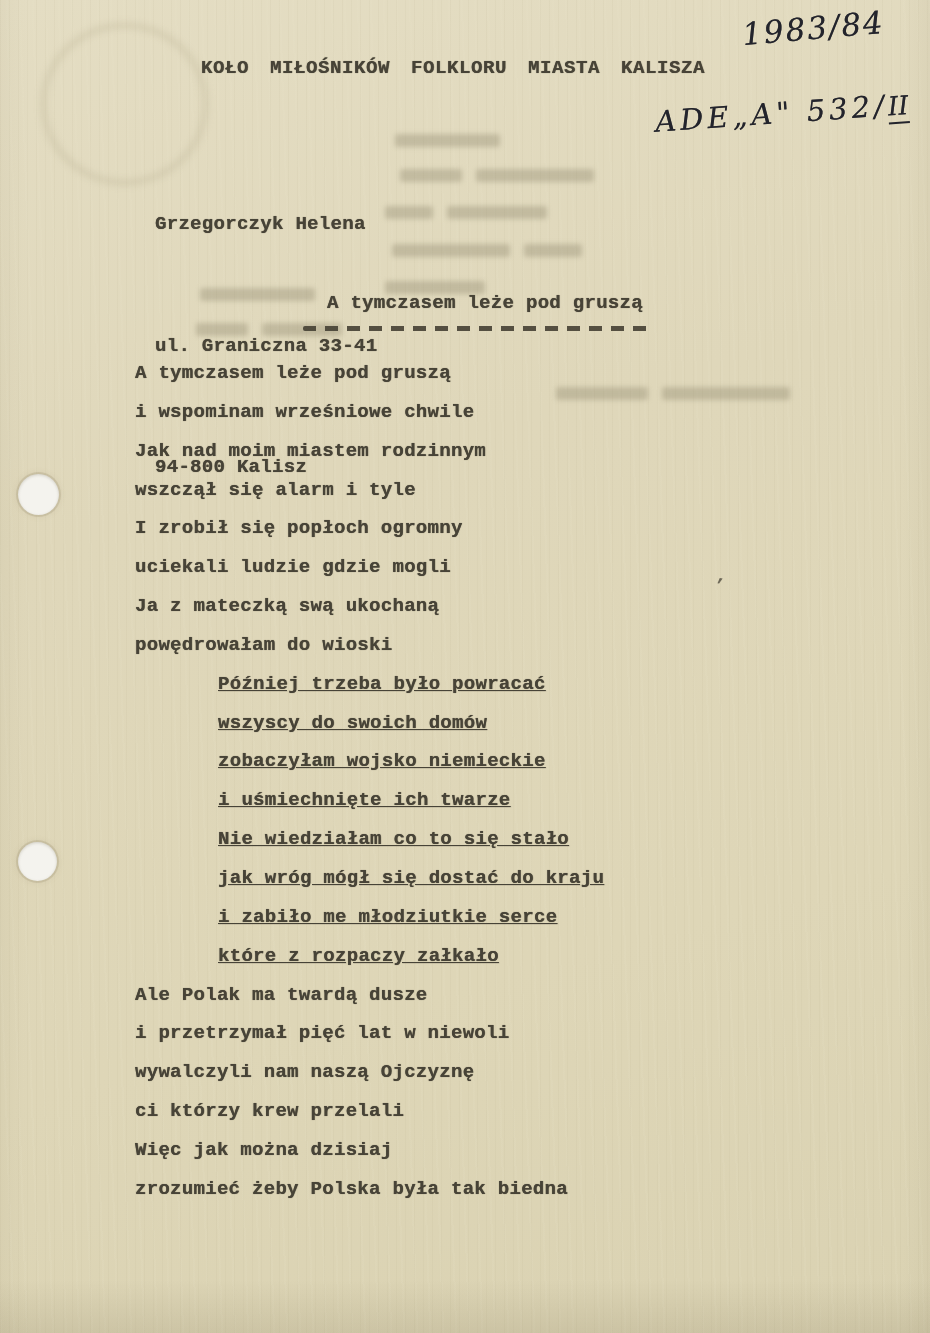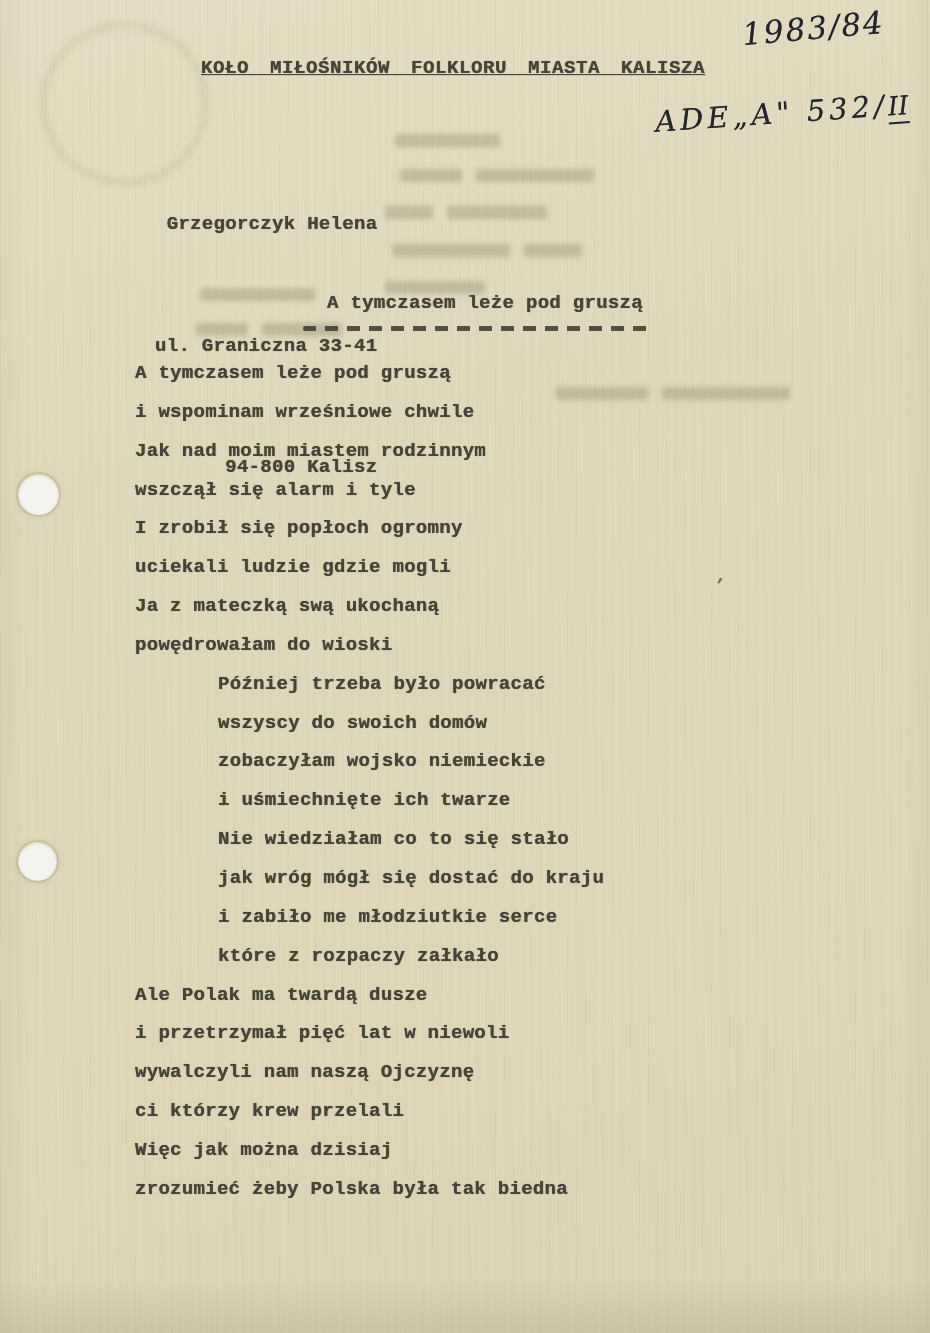--- a/index.html
+++ b/index.html
@@ -20,34 +20,34 @@
   .tw{
     color:#474337;
     font-weight:bold;
     font-size:19px;
     letter-spacing:0.3px;
     text-shadow:0 0 0.8px rgba(70,65,52,0.85), 0.4px 0.4px 0.6px rgba(70,65,52,0.35);
     white-space:pre;
   }
   .org-header{
     position:absolute; left:201px; top:57px;
-    letter-spacing:0.6px; word-spacing:9px;text-decoration:underline;
+    letter-spacing:0.6px; word-spacing:9px;
   }
-  .author{position:absolute; left:155px; top:123px; line-height:40.5px;text-align:right;}
+  .author{position:absolute; left:155px; top:123px; line-height:40.5px;}
   .poem-title{position:absolute; left:327px; top:292px;}
   .title-underline{
     position:absolute; left:303px; top:326px;
     width:352px; height:5px;
     background:repeating-linear-gradient(90deg, rgba(72,67,54,0.92) 0 13px, rgba(0,0,0,0) 13px 22px);
     border-radius:2px;
     filter:blur(0.3px);
   }
   .poem{position:absolute; left:135px; top:354px; line-height:38.85px;}
   .poem .poem-line{height:38.85px;}
-  .poem .indent{padding-left:83px;}
+  .poem .indent{padding-left:83px;text-decoration:underline;}
   
   .hand{
     position:absolute;
     font-family:"DejaVu Serif",serif;
     font-style:italic;
     color:#23242c;
     text-shadow:0 0 0.5px rgba(25,25,35,0.6);
     white-space:nowrap;
   }
   .hand-year{

